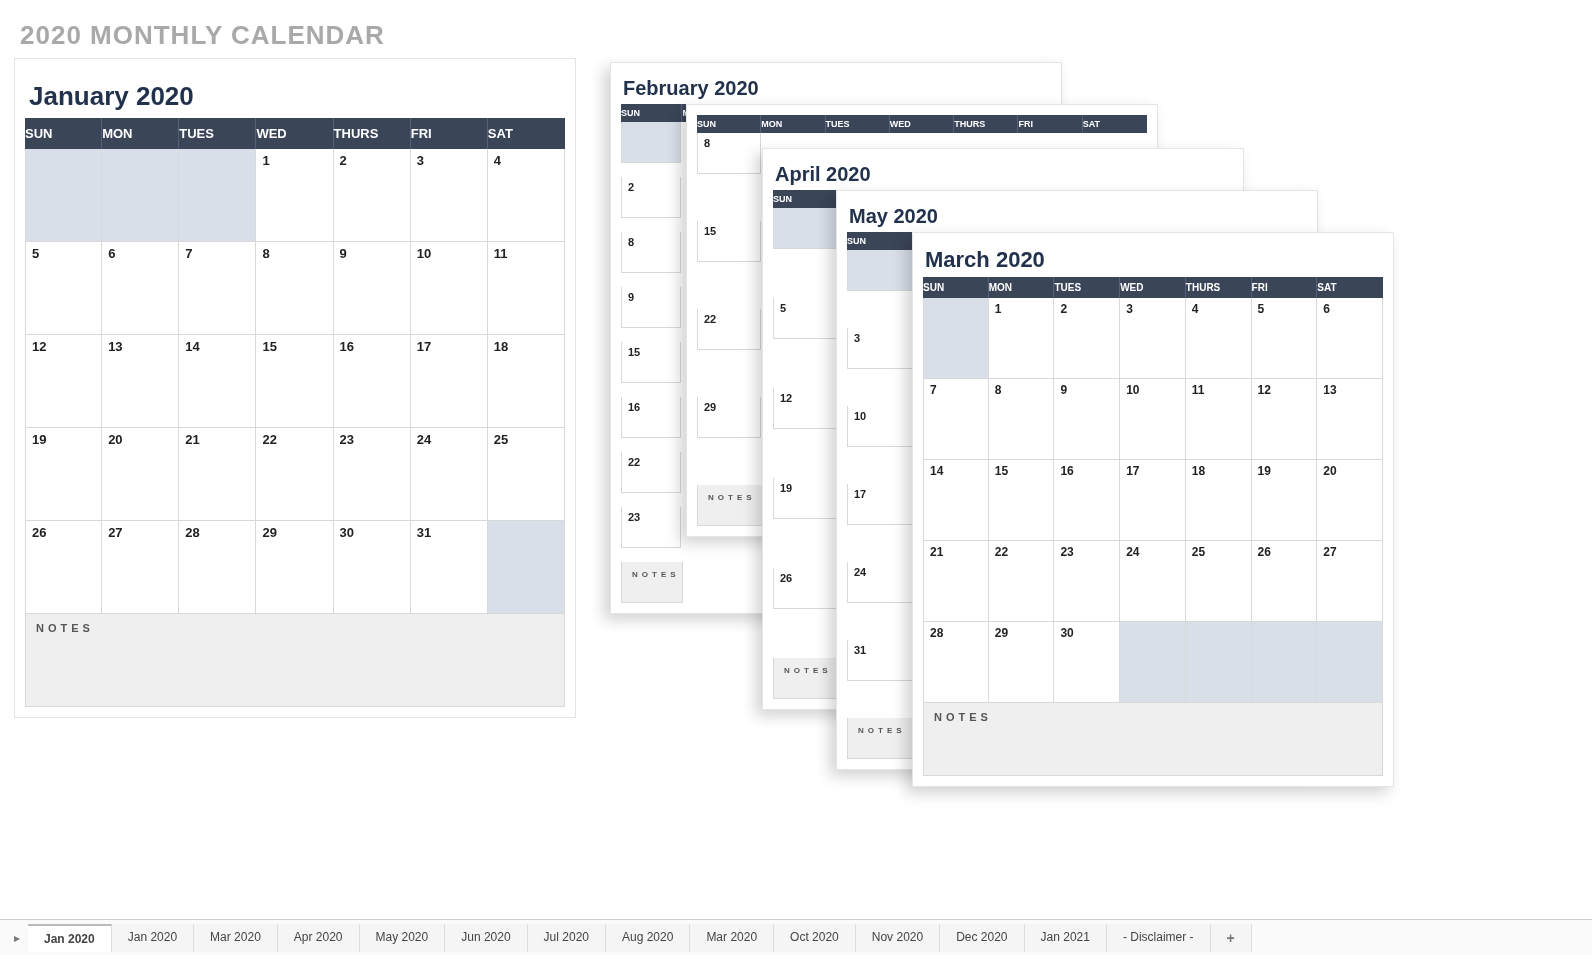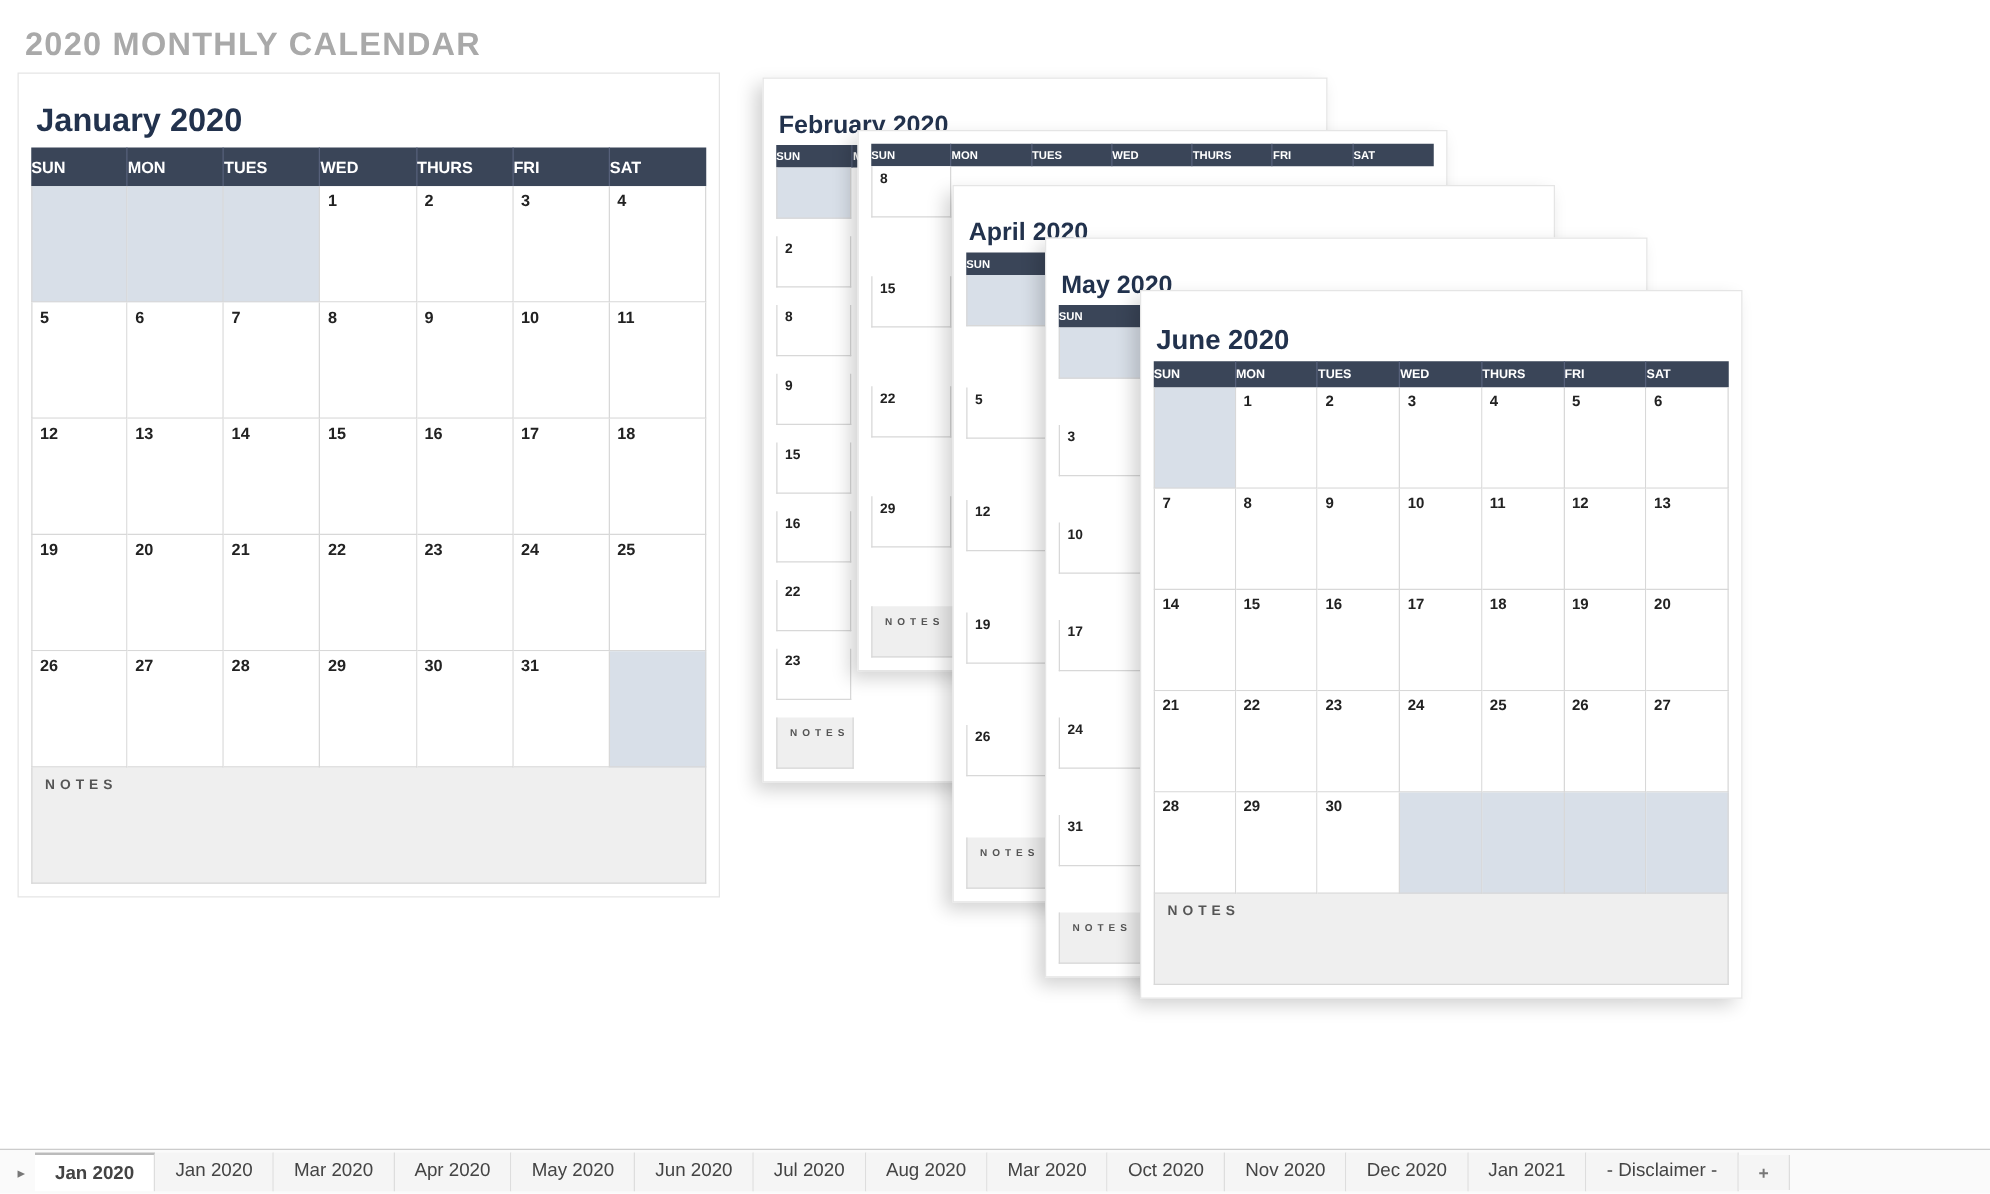--- a/index.html
+++ b/index.html
@@ -17,34 +17,34 @@
 .cell.blank{background:#d8dfe8}
 .cell .num{position:absolute;left:6px;top:4px;font-size:12px;font-weight:700;color:#222}
 .notes{background:#efefef;border:1px solid #d8d8d8;border-top:none}
 .notes .lbl{font-size:11px;font-weight:700;letter-spacing:4px;color:#555;padding:8px 10px}
 .stub{display:grid}
 .stub .cell{border:1px solid #d8d8d8;border-top:none;background:#fff;position:relative}
 .stub .cell.blank{background:#d8dfe8}
 .stub .cell .num{left:6px;top:4px;font-size:11px}
 .tabbar{position:absolute;left:0;bottom:0;width:1592px;height:36px;border-top:1px solid #ccc;background:#fafafa;display:flex;align-items:center;padding-left:6px;box-sizing:border-box}
 .tab-ctrl{width:22px;height:22px;color:#777;display:flex;align-items:center;justify-content:center;font-size:12px}
-.tab{padding:6px 16px;font-size:15px;color:#444;border-right:1px solid #ddd;background:#f5f5f5;cursor:pointer;white-space:nowrap}
+.tab{padding:6px 16px;font-size:12px;color:#444;border-right:1px solid #ddd;background:#f5f5f5;cursor:pointer;white-space:nowrap}
 .tab.active{background:#fff;border-top:2px solid #bbb;font-weight:700}
 .tab.add{font-weight:700;font-size:14px;color:#777}
 
 
 #jan .hdr div{font-size:13px;padding:8px 0}
 #jan .cell{height:92px}
 #jan .cell .num{font-size:13px}
 #jan .notes{height:92px}
 
 
 .mini .hdr div{font-size:9px;padding:4px 0}
 .mini .cell{height:40px}
-.mini .month-title{font-size:20px;margin:16px 0 4px 2px}
+.mini .month-title{font-size:20px;margin:4px 0 4px 2px}
 .mini .notes{height:40px}
 
 
 #jun .cell{height:80px}
 #jun .hdr div{font-size:10px;padding:5px 0}
 #jun .month-title{font-size:22px}
 #jun .notes{height:72px}
 </style>
 </head>
 <body>
@@ -295,21 +295,21 @@
         <div class="cell">
           <span class="num">31</span>
         </div>
       </div>
   <div class="notes" style="width:66px">
         <div class="lbl" style="font-size:8px">NOTES</div>
       </div>
 </div>
 
 <div id="jun" class="cal mini shadow" style="left:912px;top:232px;width:460px">
-  <div class="month-title">June 2020</div>
+  <div class="month-title">March 2020</div>
   <div class="hdr">
         <div>SUN</div>
         <div>MON</div>
         <div>TUES</div>
         <div>WED</div>
         <div>THURS</div>
         <div>FRI</div>
         <div>SAT</div>
       </div>
   <div class="grid">

